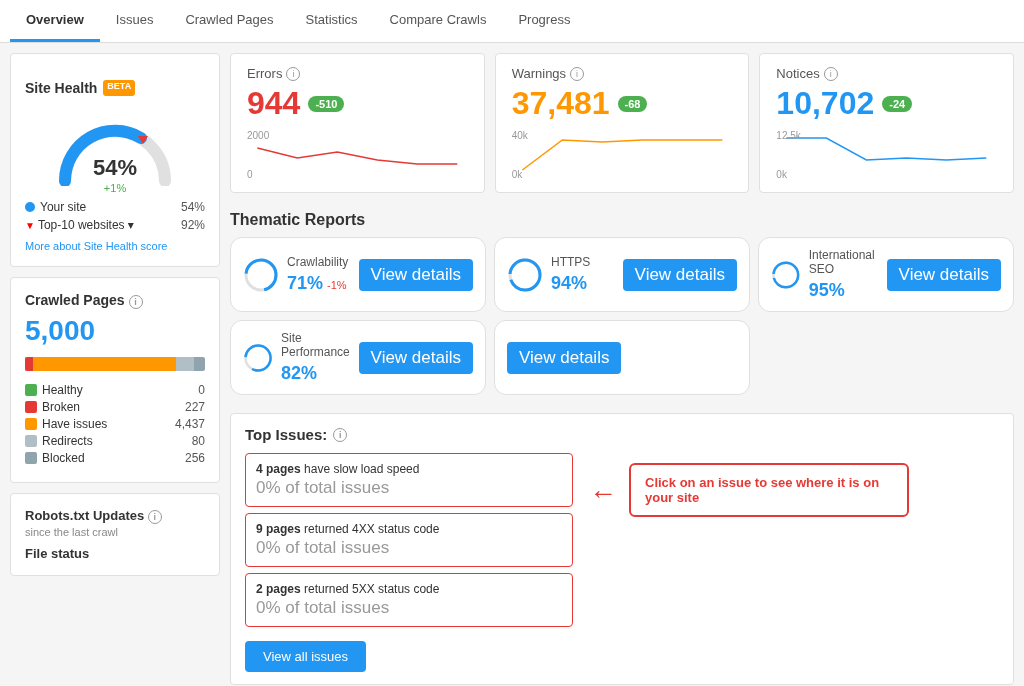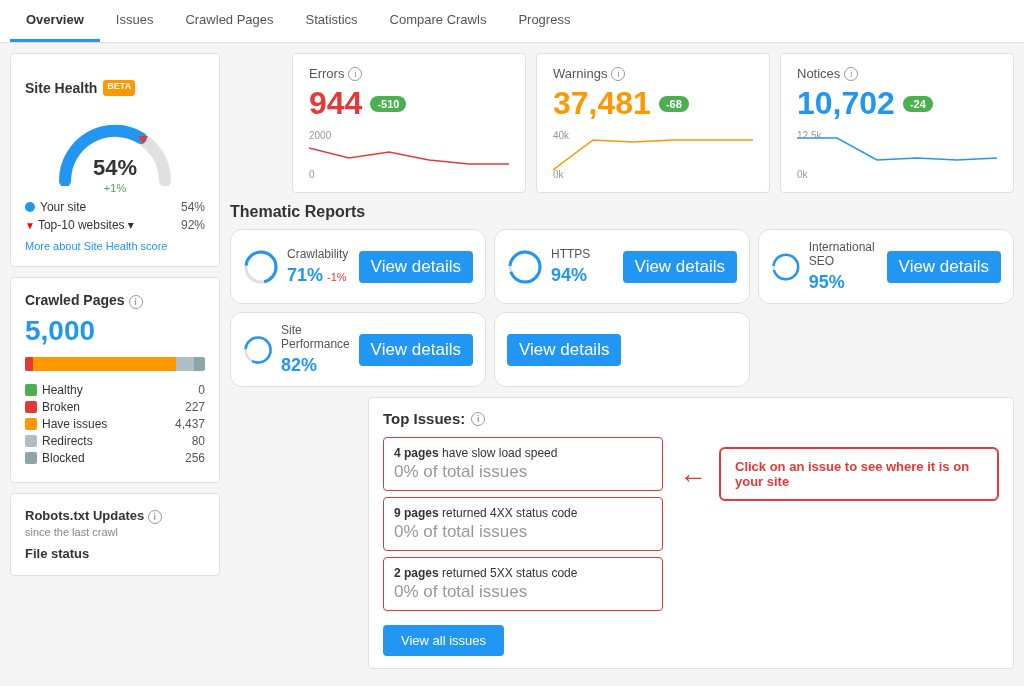--- a/index.html
+++ b/index.html
@@ -46,21 +46,21 @@
     .crawled-legend-color { width: 12px; height: 12px; display: inline-block; margin-right: 5px; border-radius: 2px; }
     .crawled-legend-label { flex: 1; display: flex; align-items: center; }
     .crawled-legend-val { color: #555; }
 
     
     .robots-title { font-size: 13px; font-weight: bold; }
     .robots-sub { font-size: 11px; color: #888; margin-top: 2px; }
     .file-status { font-size: 13px; font-weight: bold; margin-top: 8px; }
 
     
-    .content { flex: 1; display: flex; flex-direction: column; gap: 10px; padding-left: 10px; align-items: flex-end; }
+    .content { flex: 1; display: flex; flex-direction: column; gap: 18px; padding-left: 10px; }
 
     
     .stats-row { display: flex; gap: 10px; }
     .stat-card { background: #fff; border: 1px solid #e0e0e0; border-radius: 4px; padding: 12px 16px; flex: 1; }
     .stat-label { font-size: 13px; color: #555; margin-bottom: 4px; display: flex; align-items: center; gap: 4px; }
     .stat-value { font-size: 32px; font-weight: bold; display: flex; align-items: center; gap: 8px; }
     .stat-errors { color: #e53935; }
     .stat-warnings { color: #ff9800; }
     .stat-notices { color: #2196F3; }
     .badge-pill { font-size: 11px; padding: 2px 7px; border-radius: 10px; color: #fff; font-weight: bold; }
@@ -81,21 +81,21 @@
     .thematic-delta { font-size: 11px; color: #e53935; margin-left: 4px; }
     .view-btn { background: #2196F3; color: #fff; border: none; border-radius: 4px; padding: 6px 12px; font-size: 17px; cursor: pointer; white-space: nowrap; }
 
     
     .circle-wrap { width: 36px; height: 36px; }
 
     
     .top-issues-section { background: #fff; border: 1px solid #e0e0e0; border-radius: 4px; padding: 12px 14px; }
     .top-issues-header { font-size: 15px; font-weight: bold; margin-bottom: 10px; display: flex; align-items: center; gap: 6px; }
     .issues-and-arrow { display: flex; align-items: flex-start; gap: 16px; }
-    .issues-list { flex: 0 0 auto; width: 280px; }
+    .issues-list { flex: 0 0 auto; width: 328px; }
     .issue-item { border: 1.5px solid #e53935; border-radius: 4px; padding: 8px 10px; margin-bottom: 6px; cursor: pointer; }
     .issue-text { font-size: 12px; color: #333; }
     .issue-text strong { font-weight: bold; }
     .issue-sub { font-size: 17px; color: #999; margin-top: 2px; }
     .arrow-callout { display: flex; align-items: center; gap: 12px; margin-top: 10px; }
     .red-arrow { color: #e53935; font-size: 28px; }
     .callout-box { border: 2px solid #e53935; border-radius: 6px; padding: 10px 14px; font-size: 13px; color: #e53935; font-weight: bold; max-width: 280px; }
     .view-all-btn { background: #2196F3; color: #fff; border: none; border-radius: 4px; padding: 8px 18px; font-size: 13px; cursor: pointer; margin-top: 8px; }
 
     .info-icon { display: inline-block; width: 14px; height: 14px; border-radius: 50%; border: 1.5px solid #999; color: #999; font-size: 9px; text-align: center; line-height: 12px; cursor: pointer; }

